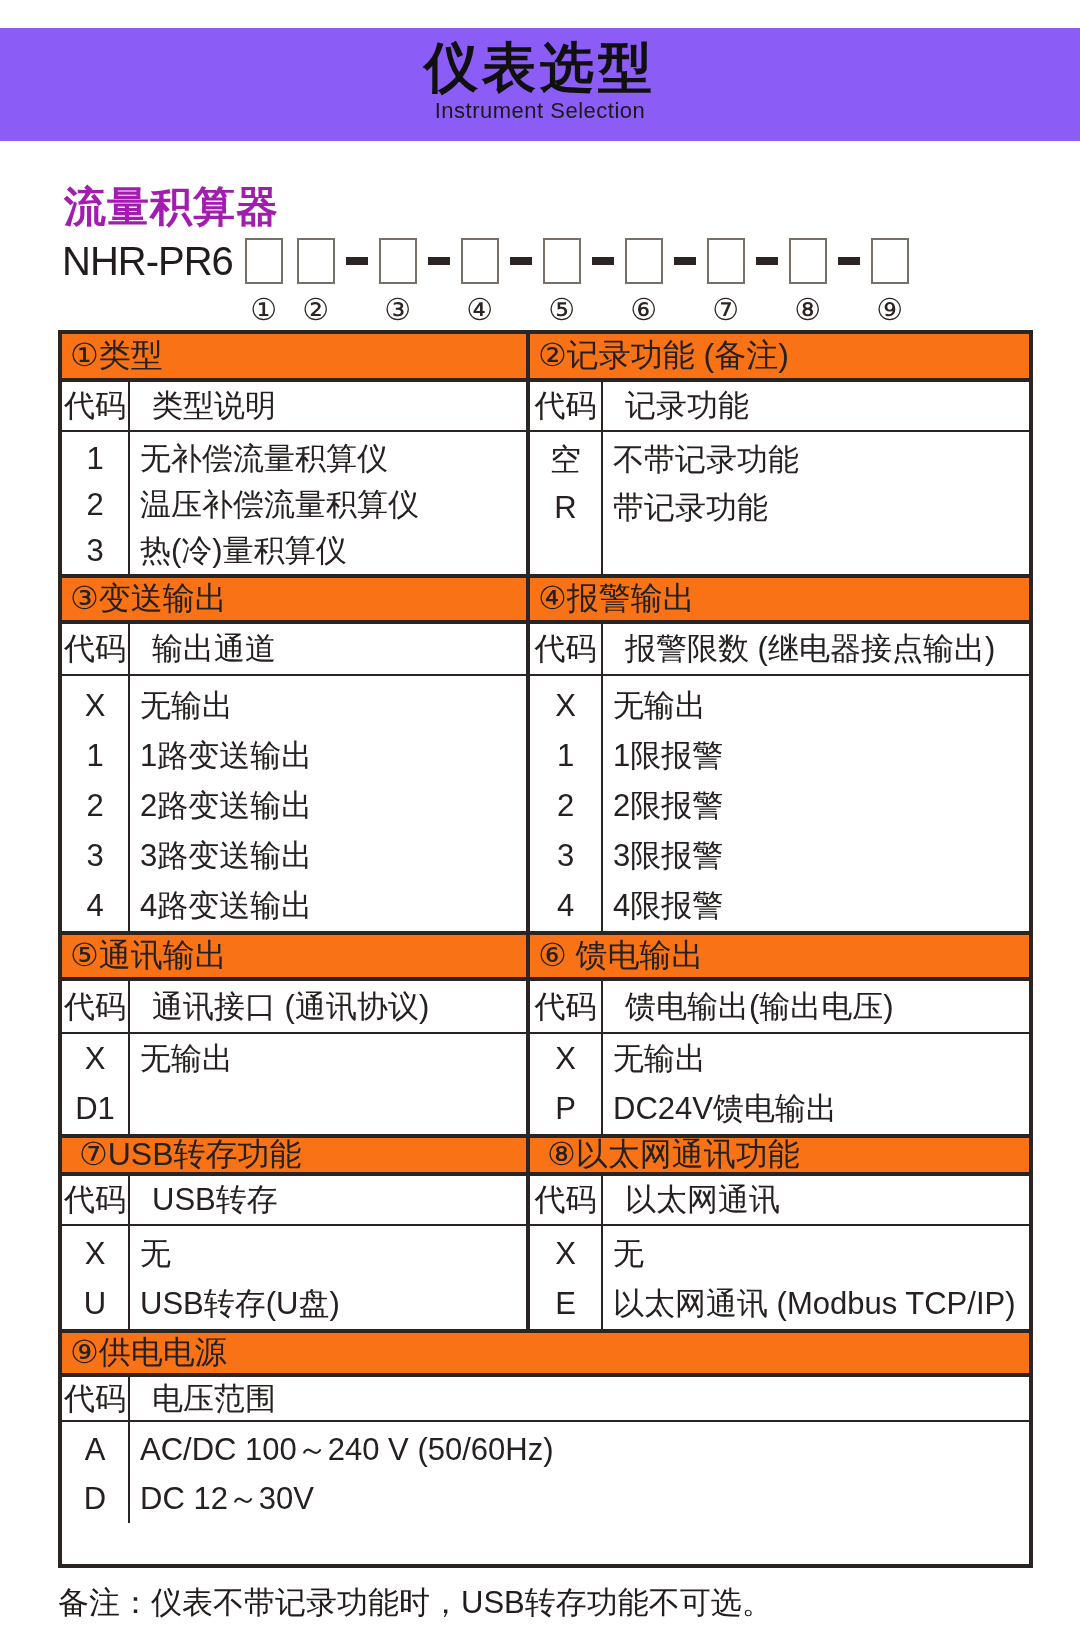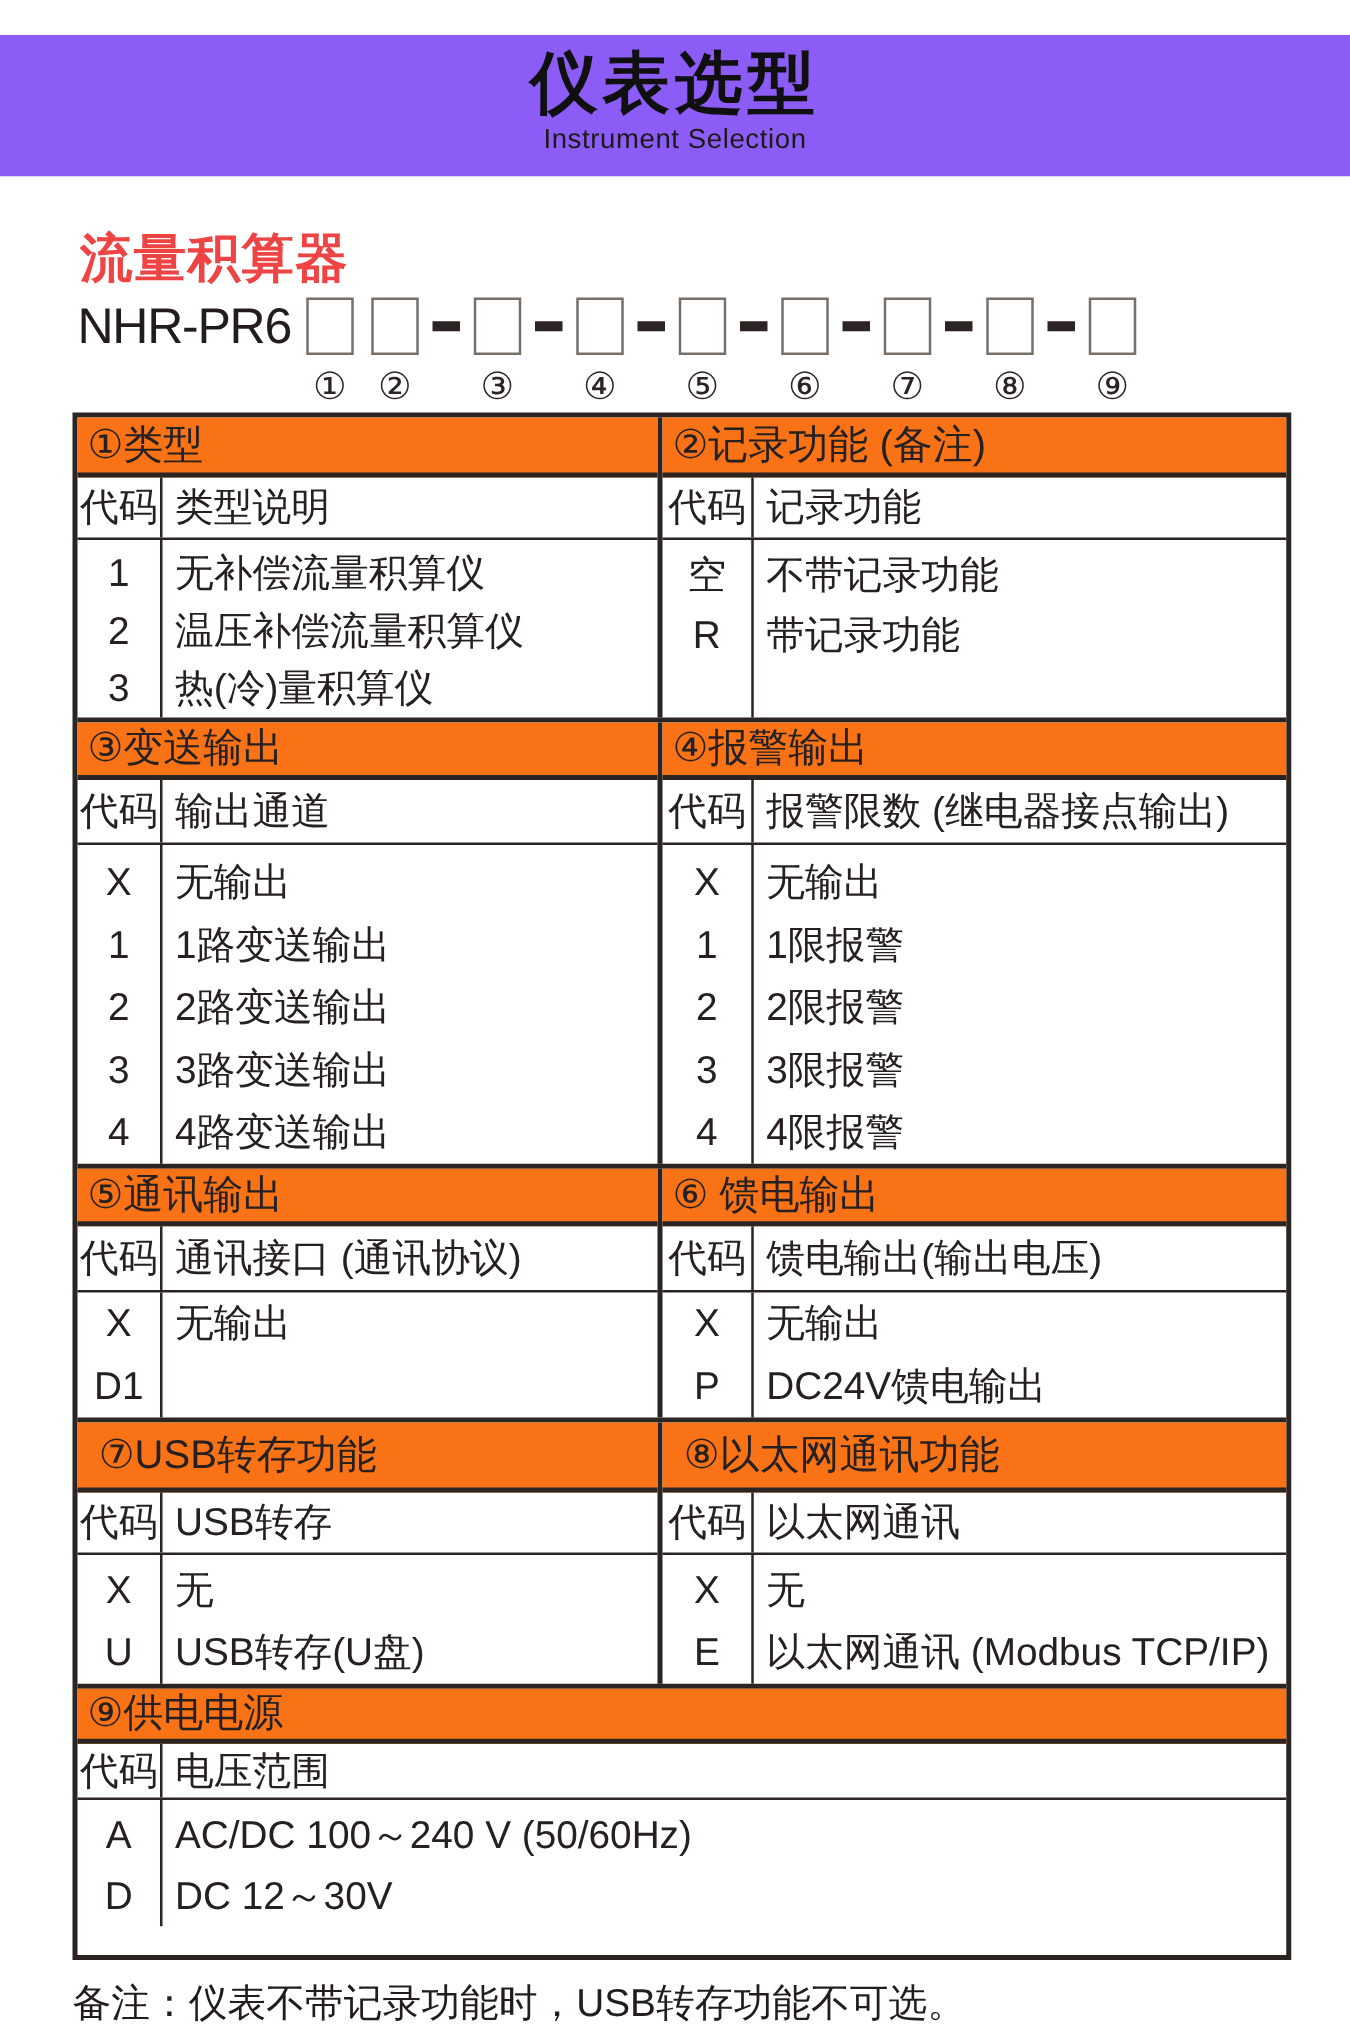--- a/index.html
+++ b/index.html
@@ -19,21 +19,21 @@
     margin-top:8px;font-size:54px;font-weight:bold;letter-spacing:4px;line-height:62px;
     color:#111010;
   }
   .banner-sub{
     font-size:22px;line-height:26px;color:#1c1a19;letter-spacing:0.5px;
   }
 
   
   .product-name{
     position:absolute;left:64px;top:182px;font-size:42px;line-height:50px;
-    font-weight:600;color:#ef4444;letter-spacing:1px;
+    font-weight:600;color:#a21caf;letter-spacing:1px;
   }
   .model-row{
     position:absolute;left:62px;top:238px;display:flex;align-items:flex-start;
   }
   .model-prefix{
     font-size:40px;line-height:46px;letter-spacing:-1px;margin-right:12px;color:#221d1c;
   }
   .slot{display:flex;flex-direction:column;align-items:center;width:38px;}
   .slot + .slot{margin-left:14px;}
   .digit-box{
@@ -62,21 +62,21 @@
     background:#f97316;border-bottom:4px solid #2a2422;
     display:flex;align-items:center;padding-left:8px;
     font-size:32px;color:#262120;white-space:nowrap;
   }
   .code-row{display:flex;border-bottom:2px solid #2a2422;}
   .code-row .cc{
     display:flex;align-items:center;justify-content:center;
     border-right:2px solid #2a2422;font-size:31px;white-space:nowrap;
   }
   .code-row .dc{
-    flex:1;display:flex;align-items:center;padding-left:10px;
+    flex:1;display:flex;align-items:center;padding-left:22px;
     font-size:31px;white-space:nowrap;overflow:hidden;
   }
   .data{display:flex;flex:1;}
   .col-codes{display:flex;flex-direction:column;border-right:2px solid #2a2422;}
   .col-descs{flex:1;display:flex;flex-direction:column;text-align:center;}
   .cellc{display:flex;align-items:center;justify-content:center;font-size:31px;}
   .celld{display:flex;align-items:center;padding-left:10px;font-size:31px;white-space:nowrap;overflow:hidden;}
 
   .wl{width:68px;}   
   .wr{width:73px;}   
@@ -87,21 +87,21 @@
   .s1 .half-r .cellc,.s1 .half-r .celld{height:48px;}
   .s1 .data .col-codes,.s1 .data .col-descs{padding-top:4px;}
 
   .s2 .sec-hdr{height:46px;} .s2 .code-row{height:52px;} .s2 .data{height:267px;}
   .s2 .cellc,.s2 .celld{height:50px;}
   .s2 .data .col-codes,.s2 .data .col-descs{padding-top:5px;}
 
   .s3 .sec-hdr{height:46px;text-align:right;} .s3 .code-row{height:53px;} .s3 .data{height:104px;}
   .s3 .cellc,.s3 .celld{height:50px;}
 
-  .s4 .sec-hdr{height:56px;padding-left:17px;} .s4 .code-row{height:50px;} .s4 .data{height:107px;}
+  .s4 .sec-hdr{height:38px;padding-left:17px;} .s4 .code-row{height:50px;} .s4 .data{height:107px;}
   .s4 .cellc,.s4 .celld{height:50px;}
   .s4 .data .col-codes,.s4 .data .col-descs{padding-top:3px;}
 
   .s5 .sec-hdr{height:44px;} .s5 .code-row{height:45px;} .s5 .data{height:106px;}
   .s5 .cellc,.s5 .celld{height:49px;}
   .s5 .data .col-codes,.s5 .data .col-descs{padding-top:3px;}
 
   
   .note{
     position:absolute;left:58px;top:1582px;font-size:31px;color:#221d1c;white-space:nowrap;

